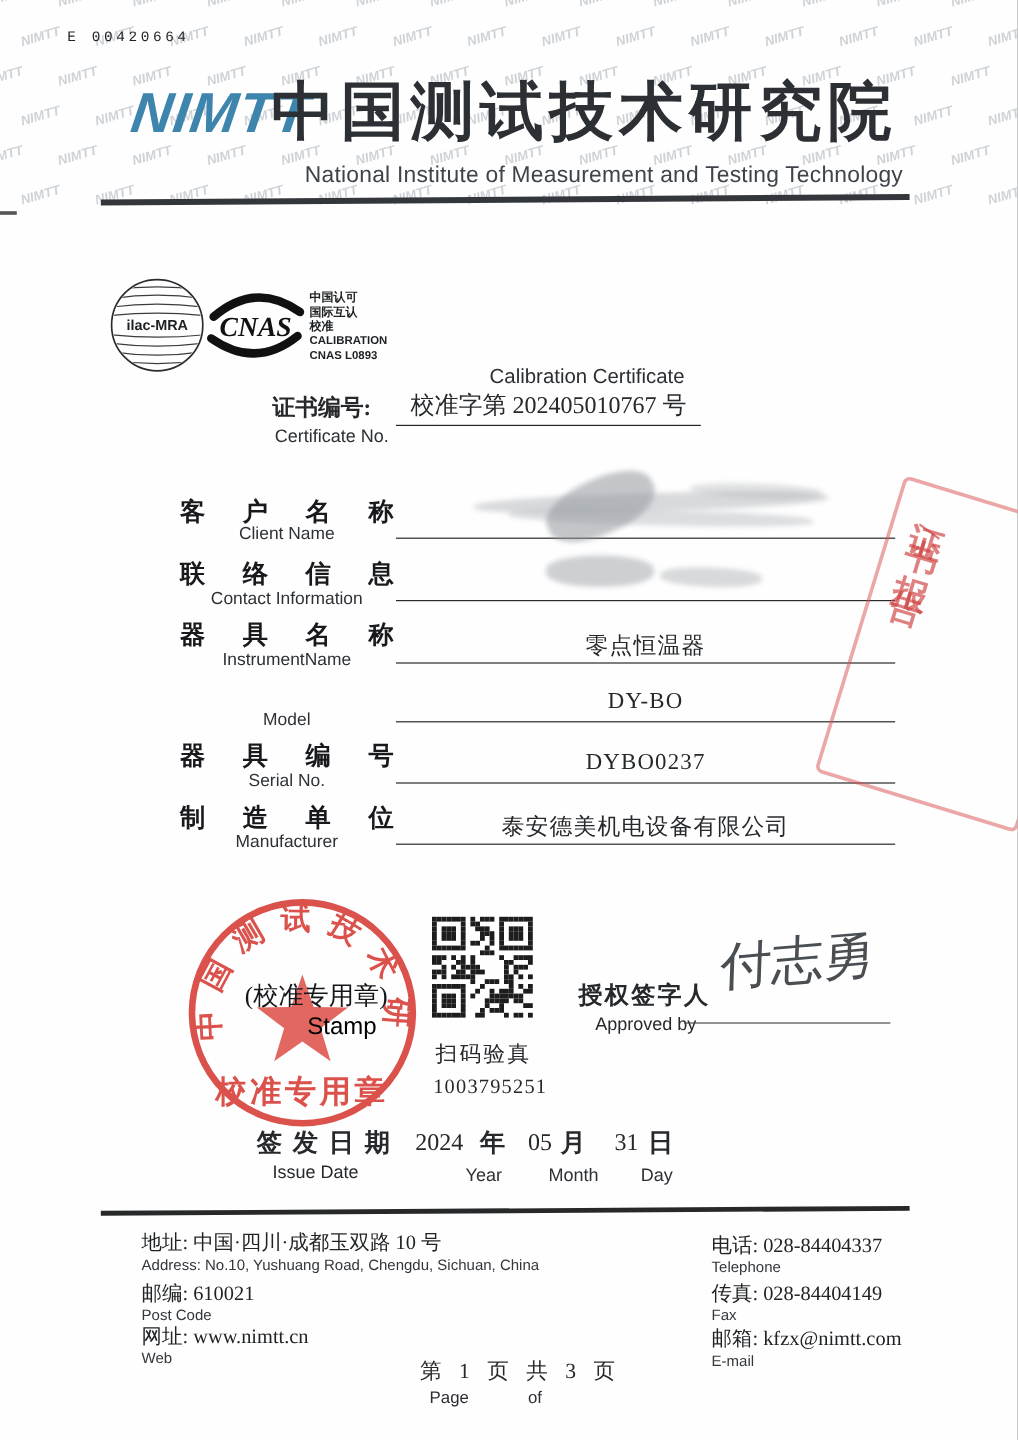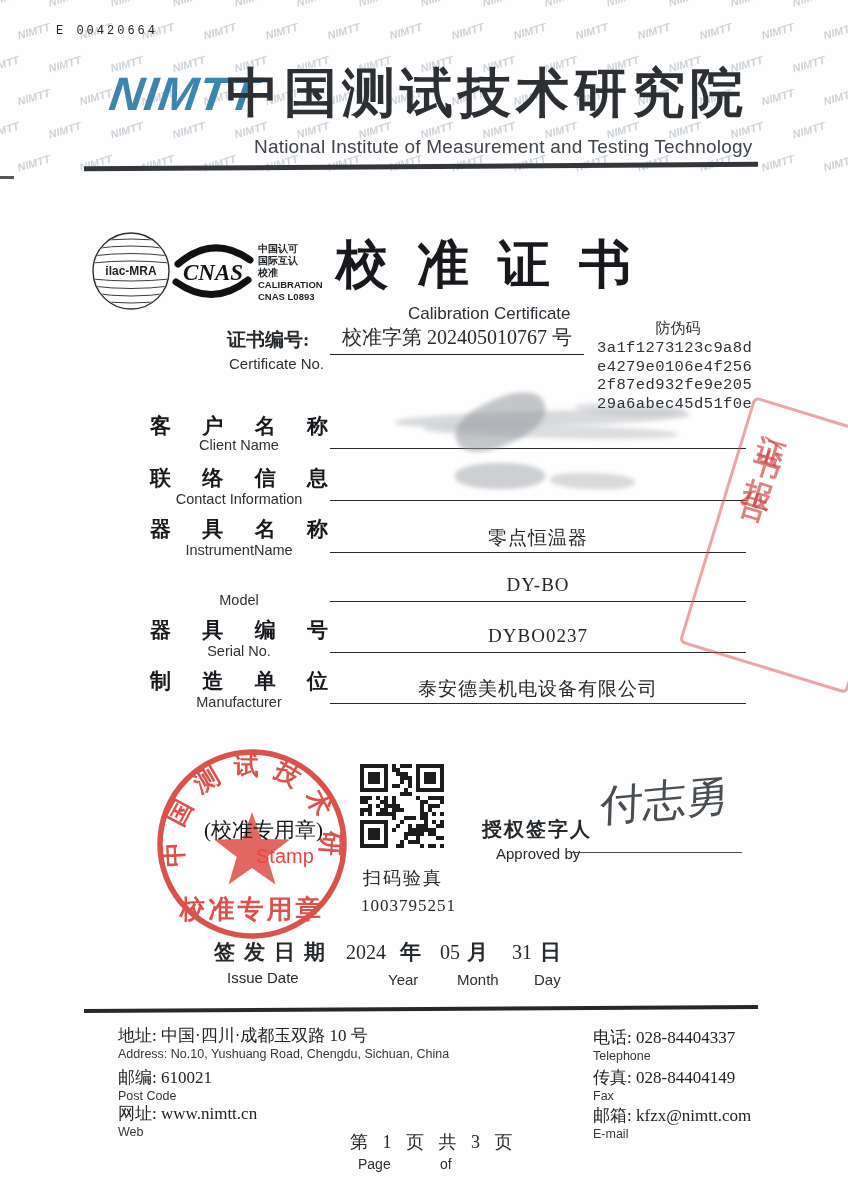--- a/index.html
+++ b/index.html
@@ -47,21 +47,21 @@
 
   
   .f-cn{font-size:21px;font-weight:600;color:#17191c;width:178px;text-align:justify;text-align-last:justify;}
   .f-en{font-size:14.5px;color:#2d3135;width:178px;text-align:center;}
   .f-line{left:330px;width:416px;height:27px;border-bottom:1.6px solid #2a2a2a;text-align:center;
     font-size:19px;letter-spacing:1px;white-space:nowrap;}
   .scb{position:absolute;background:#a9adb2;border-radius:45%;filter:blur(2px);}
 
   
   .stamp-label-cn{left:204px;top:816px;font-size:21px;color:#141619;z-index:6;}
-  .stamp-label-en{left:256px;top:845px;font-size:20px;color:#ef4444;z-index:6;}
+  .stamp-label-en{left:256px;top:845px;font-size:20px;color:#000000;z-index:6;}
   .stamp-svg{left:154px;top:746px;z-index:5;opacity:.93;}
   .qr{left:360px;top:764px;width:88px;height:88px;}
   .qr span{position:absolute;background:#1d1d1d;}
   .qr-caption{left:363px;top:866px;font-size:18px;letter-spacing:2px;}
   .qr-number{left:361px;top:896px;font-size:17px;font-family:"Liberation Serif",serif;letter-spacing:1px;}
   .approve-cn{left:482px;top:816px;font-size:20px;font-weight:600;letter-spacing:2px;}
   .approve-en{left:496px;top:845px;font-size:15px;}
   .sig-line{left:570px;top:790px;width:172px;height:62px;border-bottom:1.4px solid #4c4c4c;}
   .signature{left:600px;top:772px;font-size:43px;color:#363b41;transform:rotate(-5deg) skewX(-7deg);opacity:.9;}
 
@@ -207,34 +207,26 @@
   </svg>
 
   <div class="abs cnas-text sans">
     <div class="zh">中国认可</div>
     <div class="zh">国际互认</div>
     <div class="zh">校准</div>
     <div class="en">CALIBRATION</div>
     <div class="en">CNAS L0893</div>
   </div>
 
-  <div class="abs title-cn">校准证书</div>
   <div class="abs title-en sans">Calibration Certificate</div>
 
   <div class="abs certno-label">证书编号:</div>
   <div class="abs certno-value">校准字第 202405010767 号</div>
   <div class="abs certno-en sans">Certificate No.</div>
 
-  <div class="abs antifake mono">
-    <span class="lab" style="font-family:'Liberation Serif',serif">防伪码</span>
-    <span class="code">3a1f1273123c9a8d</span>
-    <span class="code">e4279e0106e4f256</span>
-    <span class="code">2f87ed932fe9e205</span>
-    <span class="code">29a6abec45d51f0e</span>
-  </div>
 
   <div class="abs side-stamp">
     <div class="side-stamp-text">证书/报告</div>
   </div>
 
   <div class="abs f-cn" style="left:150px;top:412px">客户名称</div>
   <div class="abs f-en sans" style="left:150px;top:437px">Client Name</div>
   <div class="abs f-line" style="top:421px"></div>
   <div class="abs" style="left:395px;top:401px;width:305px;height:50px">
     <span class="scb" style="left:0;top:10px;width:295px;height:15px;transform:rotate(-1.6deg);opacity:.45"></span>

